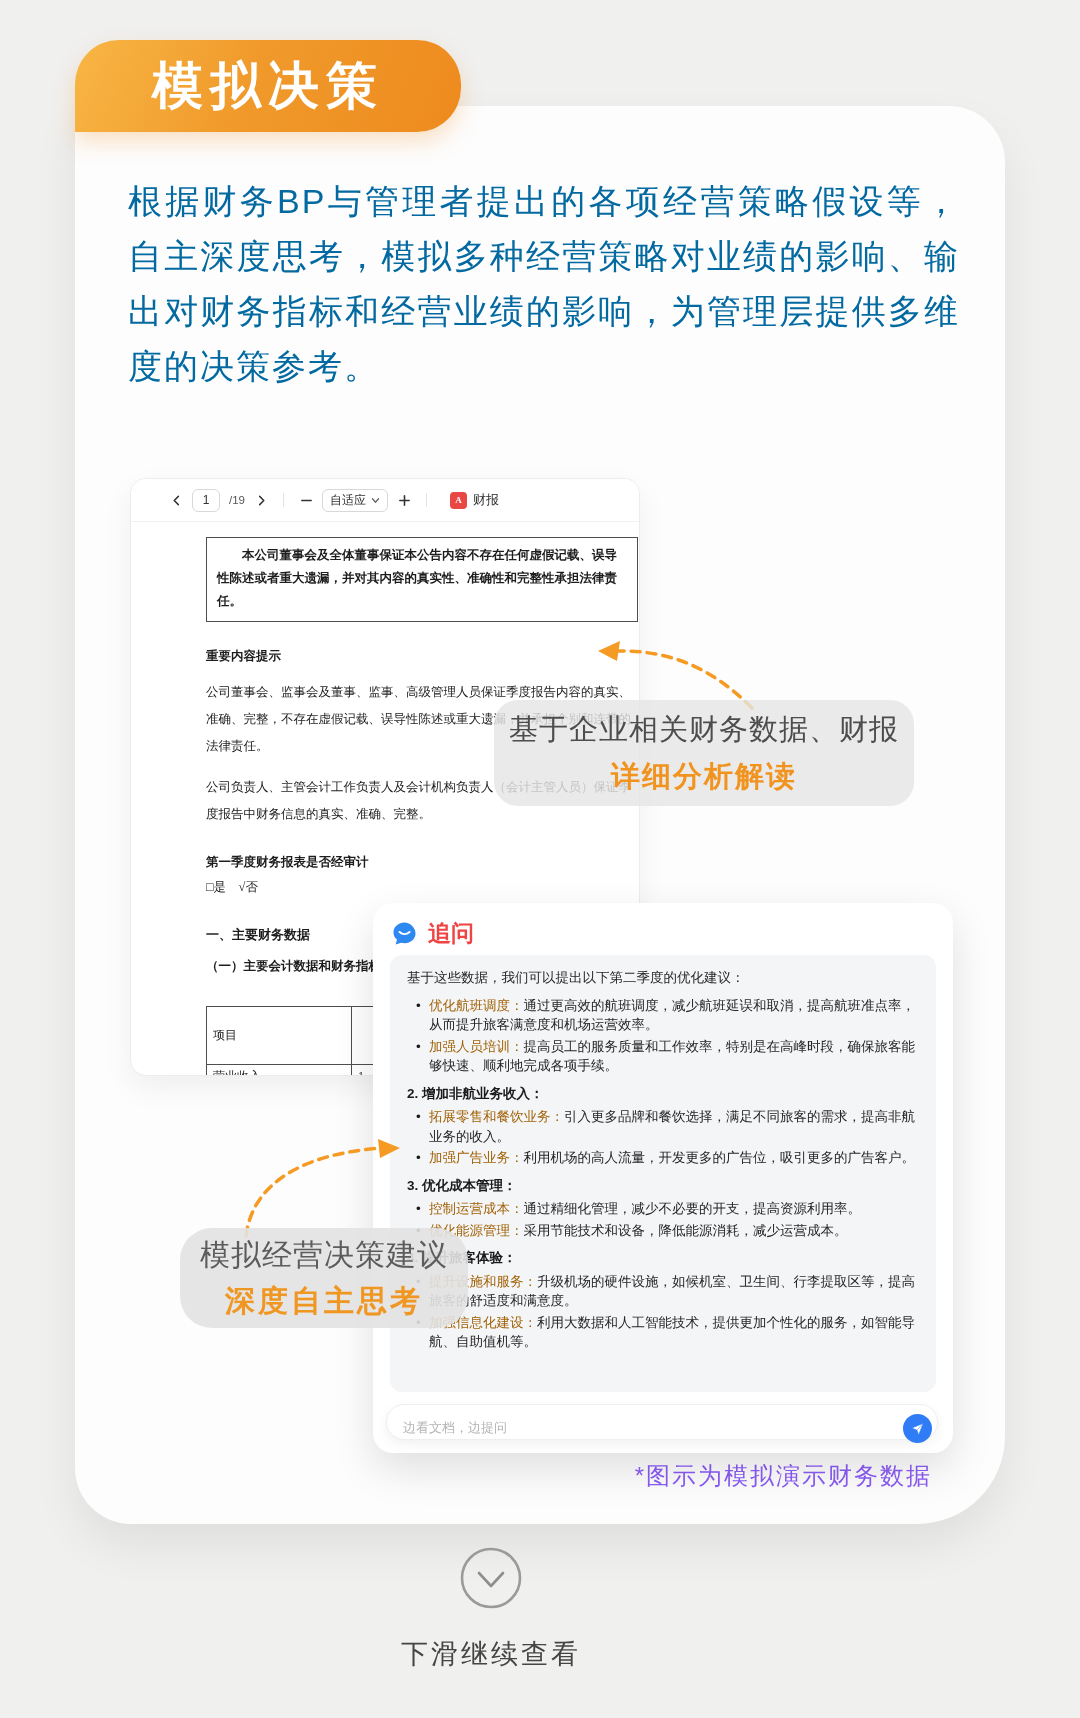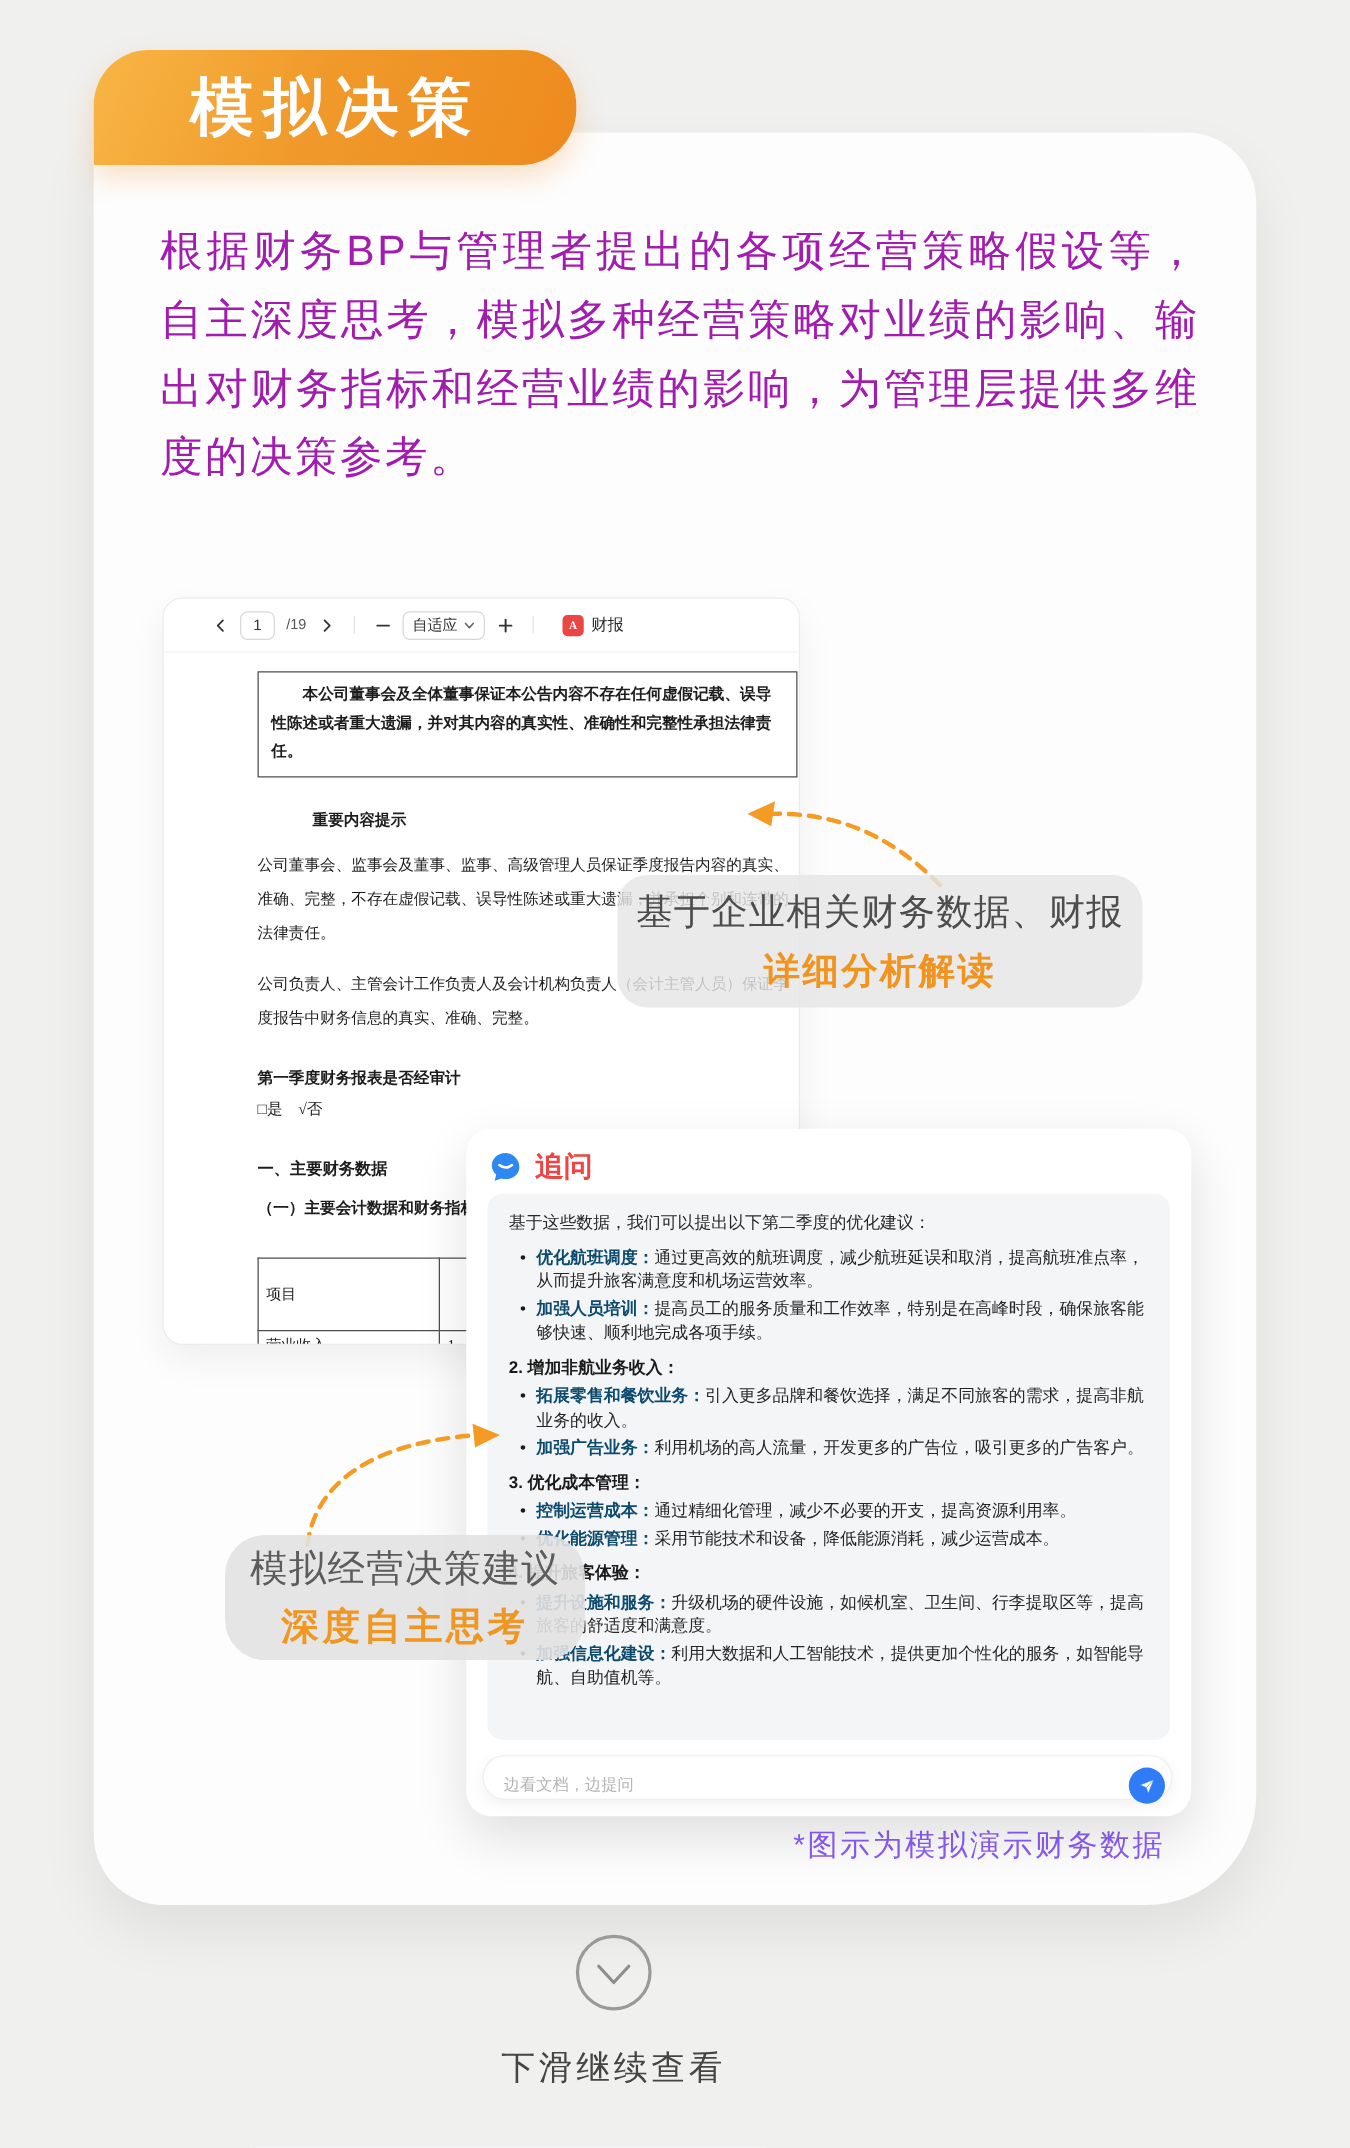--- a/index.html
+++ b/index.html
@@ -27,21 +27,21 @@
     display:flex;align-items:center;justify-content:center;
     box-shadow:0 10px 22px rgba(238,140,30,.25);
   }
   .badge span{
     color:#ffffff;font-size:51px;font-weight:800;letter-spacing:7px;
   }
 
   
   .intro{
     left:128px;top:174px;width:832px;z-index:5;
-    color:#a21caf;font-size:34px;line-height:55px;letter-spacing:2px;
+    color:#0369a1;font-size:34px;line-height:55px;letter-spacing:2px;
     text-align:justify;
   }
 
   
   .pdf-card{
     left:130px;top:478px;width:508px;height:596px;background:#ffffff;
     border:1px solid #ececec;border-radius:16px;overflow:hidden;
     box-shadow:0 12px 30px rgba(0,0,0,.06);z-index:10;
   }
   .pdf-toolbar{
@@ -69,21 +69,21 @@
 
   
   .doc{
     position:absolute;left:75px;top:58px;width:432px;
     font-family:"Liberation Serif","DejaVu Serif",serif;color:#1d1d1d;
   }
   .doc-box{
     border:1.5px solid #4e4e4e;padding:6px 10px 8px 10px;
     font-size:12.5px;line-height:23px;font-weight:600;text-indent:2em;
   }
-  .doc-h{font-size:12.5px;font-weight:700;margin-top:26px;margin-left:44px;}
+  .doc-h{font-size:12.5px;font-weight:700;margin-top:26px;}
   .doc-p{font-size:12.5px;line-height:27px;margin-top:14px;}
   .doc-audit-q{font-size:12.5px;font-weight:600;margin-top:26px;}
   .doc-audit-a{font-size:12.5px;margin-top:8px;}
   .doc-sec{font-size:13px;font-weight:700;margin-top:30px;}
   .doc-sub{font-size:12.5px;font-weight:600;margin-top:14px;}
   .doc-unit{font-size:12px;text-align:right;margin-top:10px;width:420px;}
   table.fin{border-collapse:collapse;margin-top:4px;table-layout:fixed;width:440px;}
   table.fin td,table.fin th{
     border:1px solid #4e4e4e;font-size:12px;font-weight:400;
     padding:3px 6px;text-align:left;vertical-align:middle;line-height:17px;
@@ -113,21 +113,21 @@
     position:absolute;left:17px;top:52px;width:546px;height:437px;
     background:#f4f5f7;border-radius:12px;padding:13px 17px;box-sizing:border-box;
     font-size:13.5px;line-height:19.5px;color:#262626;overflow:hidden;
   }
   .chat-intro{margin-bottom:8px;}
   .chat-sec{margin-top:8px;}
   .chat-sec-h{font-weight:700;color:#1a1a1a;}
   .chat-ul{margin:4px 0 0 0;padding-left:22px;list-style:none;}
   .chat-ul li{position:relative;margin-bottom:2px;}
   .chat-ul li::before{content:"•";position:absolute;left:-13px;color:#1a1a1a;}
-  .chat-ul b{font-weight:700;color:#0c4a6e;}
+  .chat-ul b{font-weight:400;color:#a16207;}
   .chat-input{
     position:absolute;left:13px;top:501px;width:552px;height:36px;
     background:#fff;border:1px solid #efefef;border-radius:18px;
     box-shadow:0 4px 12px rgba(0,0,0,.06);
     display:flex;align-items:center;padding:12px 5px 0 16px;box-sizing:border-box;
   }
   .chat-input .ph{font-size:13px;color:#b3b3b3;flex:1;}
   .send-btn{
     width:29px;height:29px;border-radius:50%;background:#2f7cf6;
     display:flex;align-items:center;justify-content:center;cursor:pointer;

